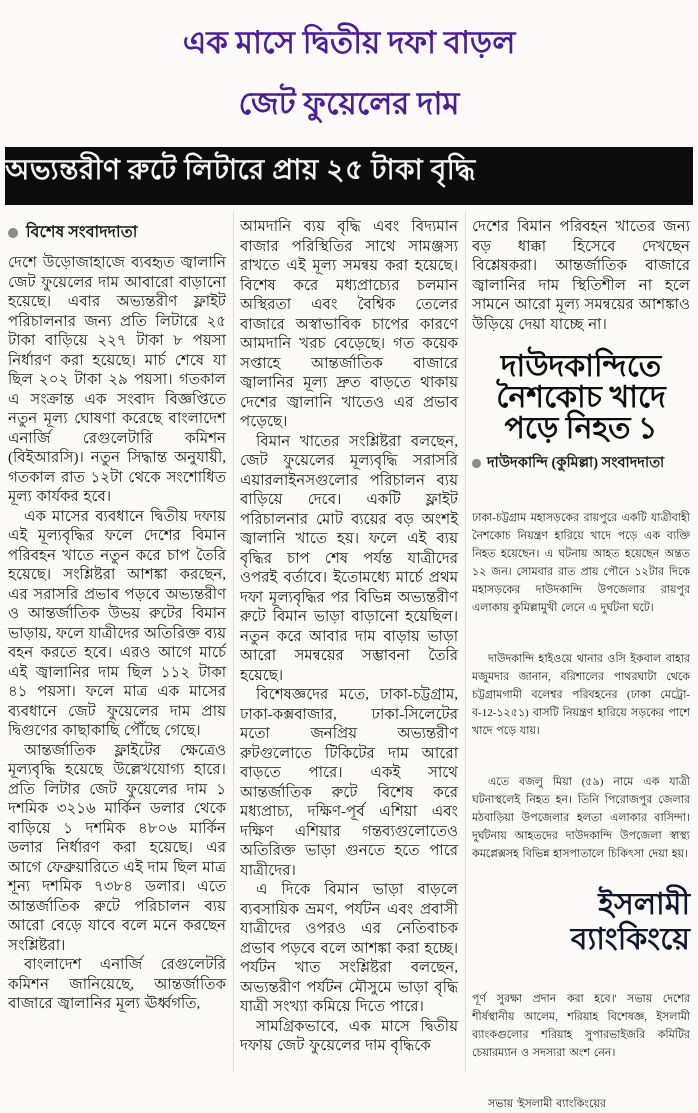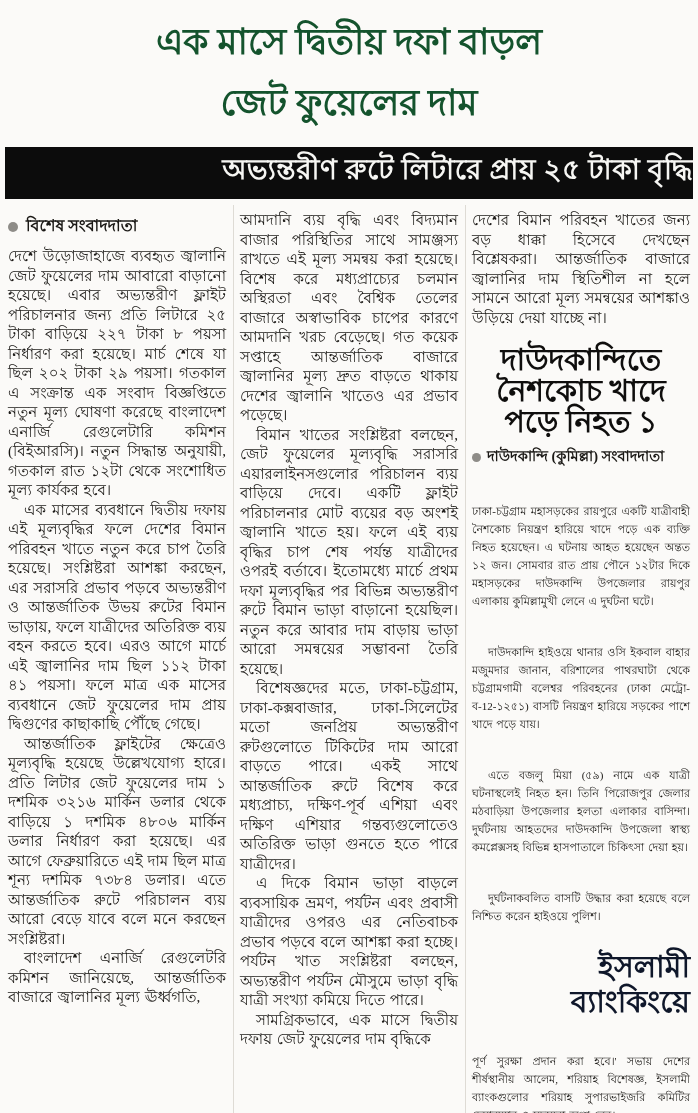--- a/index.html
+++ b/index.html
@@ -11,35 +11,35 @@
     background: #fbfaf8;
     overflow: hidden;
     color: #1b1916;
     font-family: "Liberation Serif", "DejaVu Serif", serif;
   }
   
   .headline {
     margin: 0;
     padding-top: 12px;
     text-align: center;
-    font-size: 36px;
+    font-size: 31px;
     line-height: 61px;
     font-weight: 700;
-    color: #14532d;
+    color: #4c1d95;
   }
   .headline span { display: block; }
   .subhead-band {
     margin: 13px 5px 0 5px;
-    height: 52px;
+    height: 58px;
     background: #0c0c0c;
     color: #f6f6f3;
     font-size: 28px;
     line-height: 46px;
     font-weight: 700;
-    text-align: right;
+    text-align: left;
     letter-spacing: 0.5px;
   }
   
   .cols {
     position: relative;
     display: flex;
     gap: 14px;
     padding: 12px 8px 0 8px;
     box-sizing: border-box;
   }
@@ -148,21 +148,20 @@
         <span>নৈশকোচ খাদে</span><br>
         <span>পড়ে নিহত ১</span>
       </h2>
       <div class="byline small">
         <span class="bullet"></span>
         <span>দাউদকান্দি (কুমিল্লা) সংবাদদাতা</span>
       </div>
       <p class="b2">ঢাকা-চট্টগ্রাম মহাসড়কের রায়পুরে একটি যাত্রীবাহী নৈশকোচ নিয়ন্ত্রণ হারিয়ে খাদে পড়ে এক ব্যক্তি নিহত হয়েছেন। এ ঘটনায় আহত হয়েছেন অন্তত ১২ জন। সোমবার রাত প্রায় পৌনে ১২টার দিকে মহাসড়কের দাউদকান্দি উপজেলার রায়পুর এলাকায় কুমিল্লামুখী লেনে এ দুর্ঘটনা ঘটে।</p>
       <p class="b2 ind">দাউদকান্দি হাইওয়ে থানার ওসি ইকবাল বাহার মজুমদার জানান, বরিশালের পাথরঘাটা থেকে চট্টগ্রামগামী বলেশ্বর পরিবহনের (ঢাকা মেট্রো-ব-12-১২৫১) বাসটি নিয়ন্ত্রণ হারিয়ে সড়কের পাশে খাদে পড়ে যায়।</p>
       <p class="b2 ind">এতে বজলু মিয়া (৫৯) নামে এক যাত্রী ঘটনাস্থলেই নিহত হন। তিনি পিরোজপুর জেলার মঠবাড়িয়া উপজেলার হলতা এলাকার বাসিন্দা। দুর্ঘটনায় আহতদের দাউদকান্দি উপজেলা স্বাস্থ্য কমপ্লেক্সসহ বিভিন্ন হাসপাতালে চিকিৎসা দেয়া হয়।</p>
-      <p class="b2 ind">দুর্ঘটনাকবলিত বাসটি উদ্ধার করা হয়েছে বলে নিশ্চিত করেন হাইওয়ে পুলিশ।</p>
 
       <h2 class="headline-3">ইসলামী ব্যাংকিংয়ে</h2>
       <p class="b2">পূর্ণ সুরক্ষা প্রদান করা হবে।' সভায় দেশের শীর্ষস্থানীয় আলেম, শরিয়াহ বিশেষজ্ঞ, ইসলামী ব্যাংকগুলোর শরিয়াহ সুপারভাইজরি কমিটির চেয়ারম্যান ও সদস্যরা অংশ নেন।</p>
       <p class="b2 ind">সভায় 'ইসলামী ব্যাংকিংয়ের</p>
     </section>
   </div>
 
 </div>
 
 </body></html>

